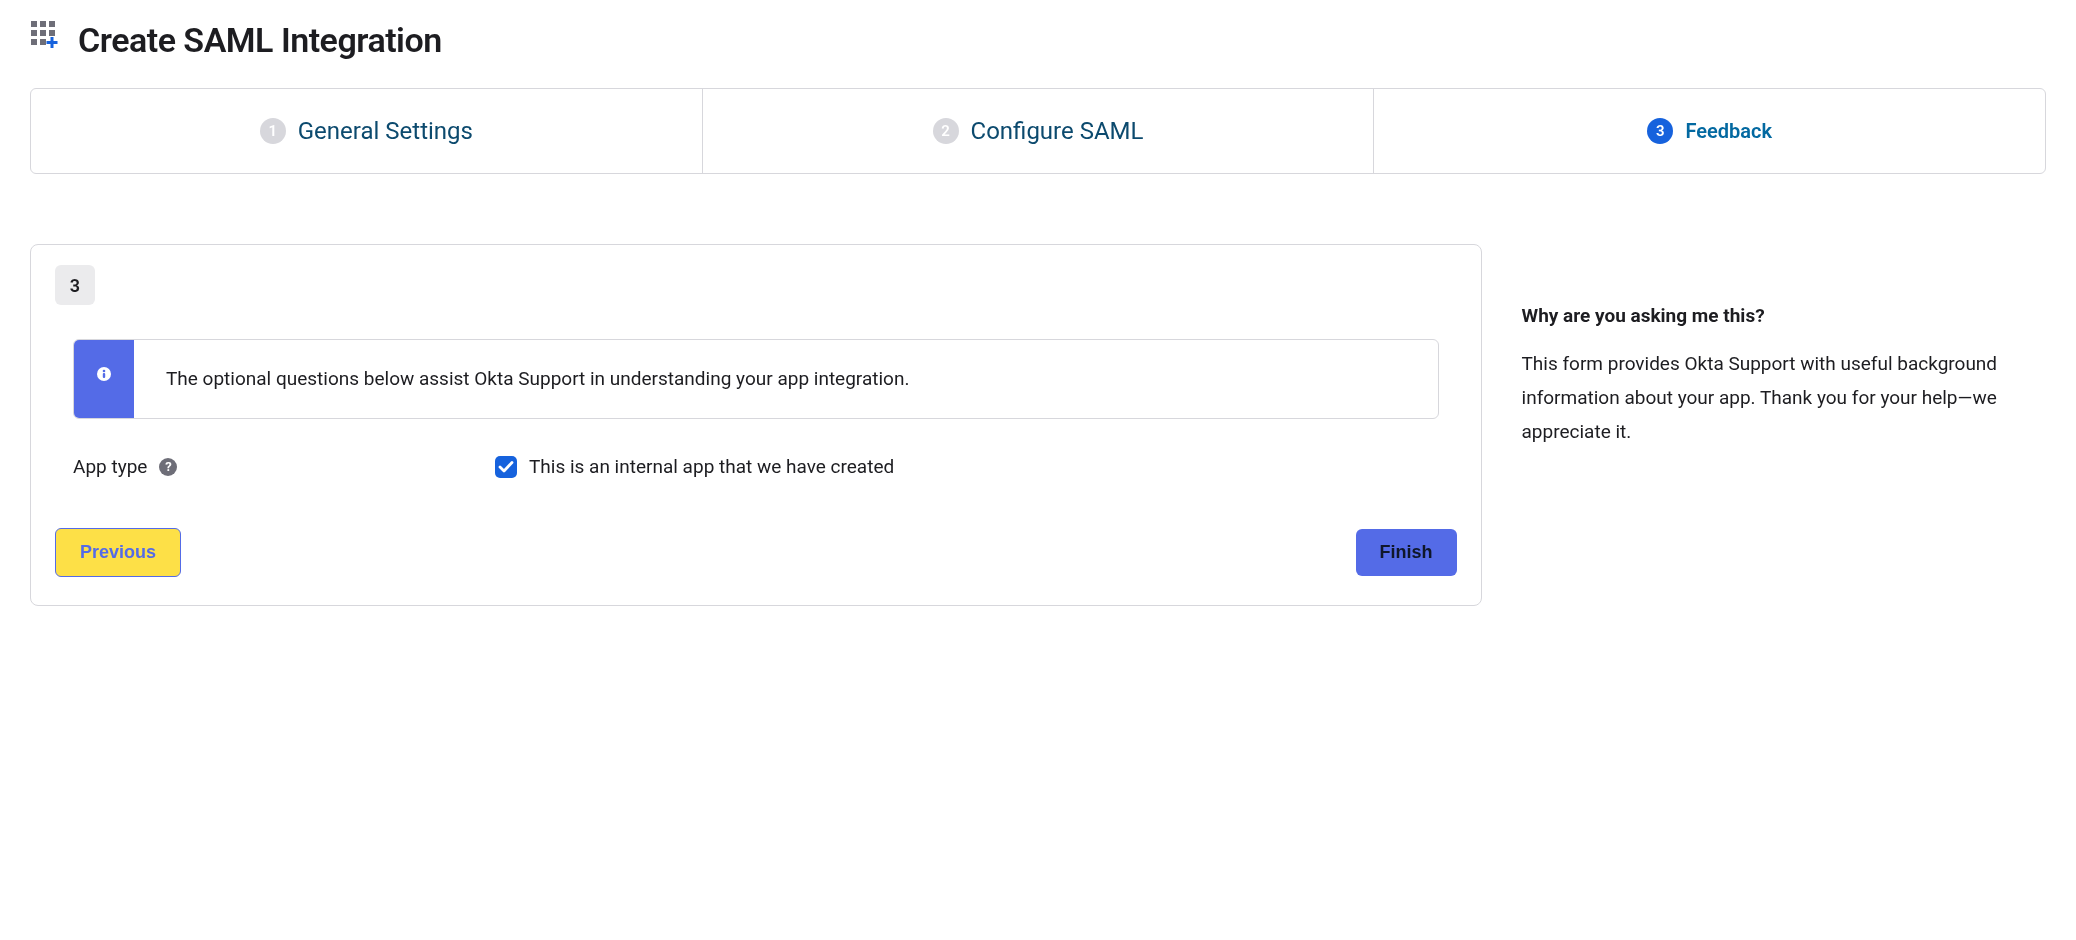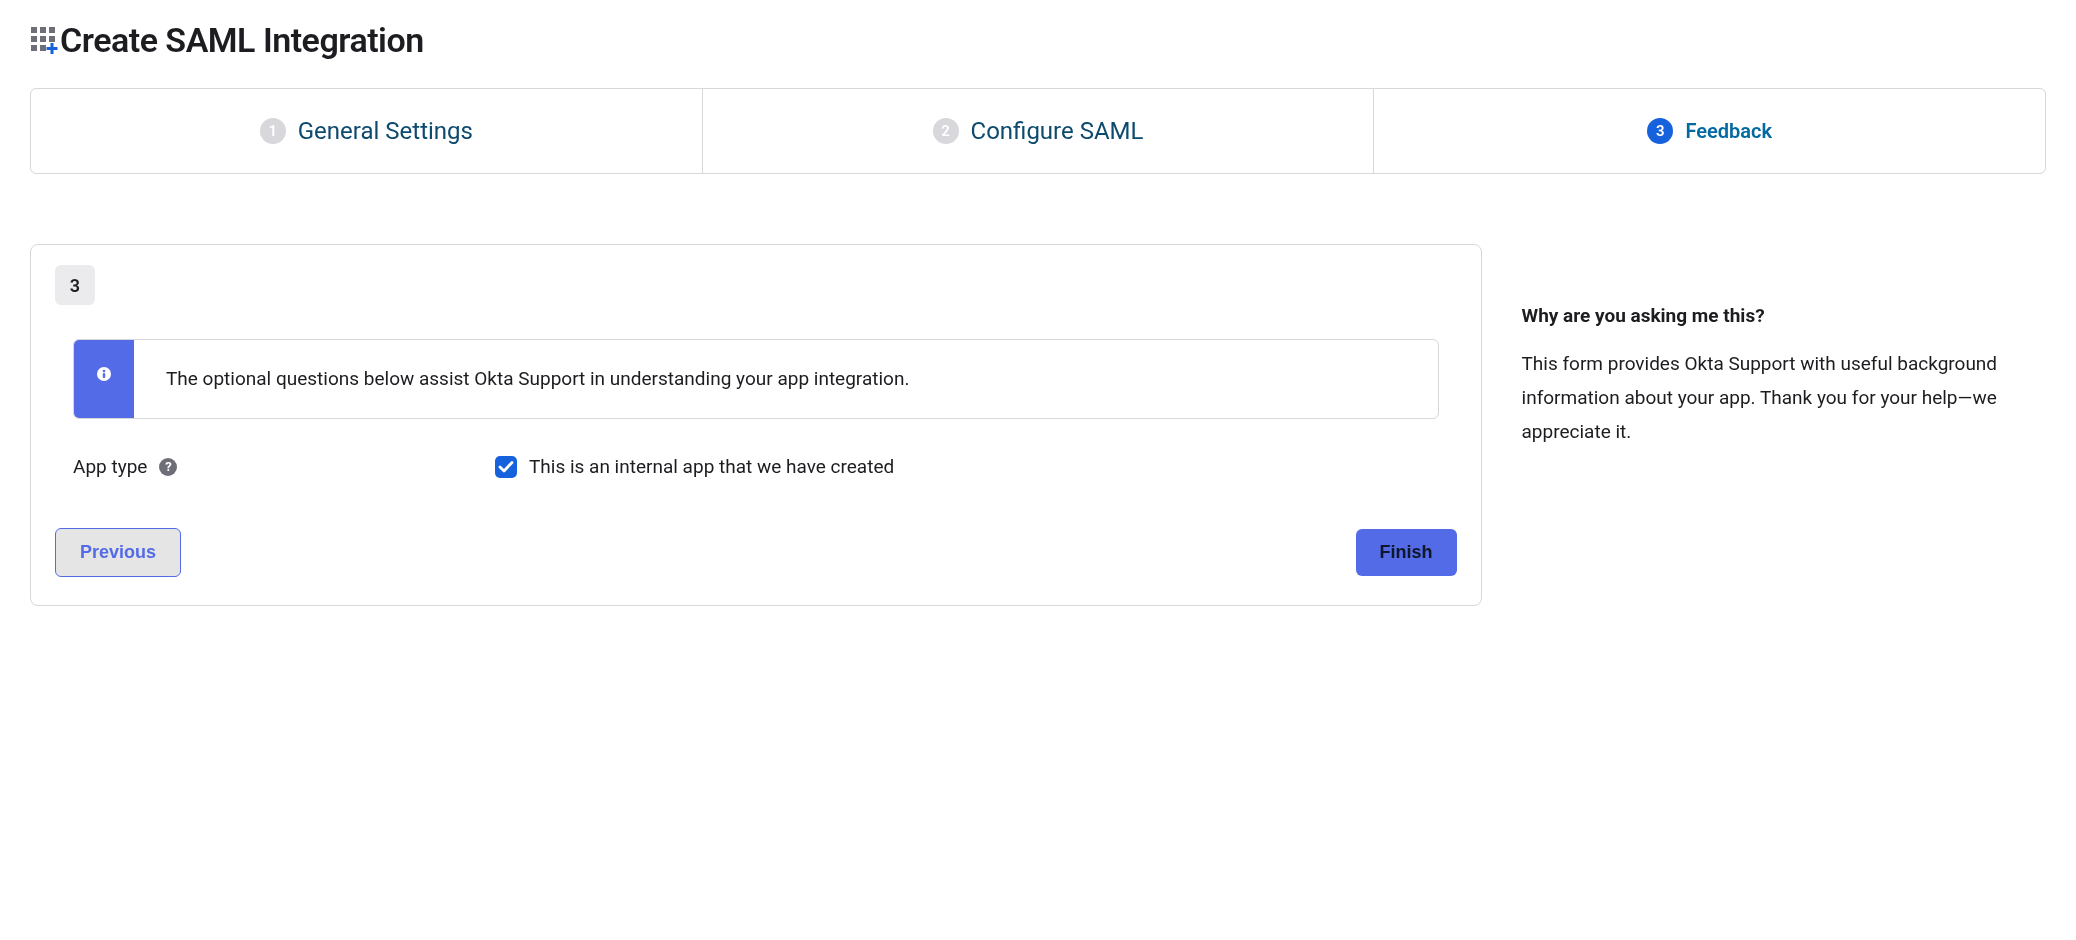--- a/index.html
+++ b/index.html
@@ -8,22 +8,22 @@
       padding: 0;
     }
     body {
       font-family: -apple-system, BlinkMacSystemFont, "Segoe UI", Roboto, Helvetica, Arial, sans-serif;
       background: #ffffff;
       color: #1d1d21;
       padding: 20px 30px;
     }
     .header {
       display: flex;
-      align-items: center;
-      gap: 2px;
+      align-items: flex-start;
+      gap: 20px;
       margin-bottom: 28px;
     }
     .grid-icon {
       display: inline-flex;
       position: relative;
       width: 28px;
       height: 28px;
     }
     .grid-icon svg {
       width: 28px;
@@ -188,21 +188,21 @@
     }
     .btn {
       padding: 13px 24px;
       border-radius: 6px;
       font-size: 18px;
       font-weight: 600;
       cursor: pointer;
       border: none;
     }
     .btn-secondary {
-      background: #e5e5e5;
+      background: #fde047;
       border: 1.5px solid #546be7;
       color: #546be7;
     }
     .btn-primary {
       background: #546be7;
       color: #0f172a;
     }
     .sidebar {
       flex: 1;
       padding-top: 60px;

